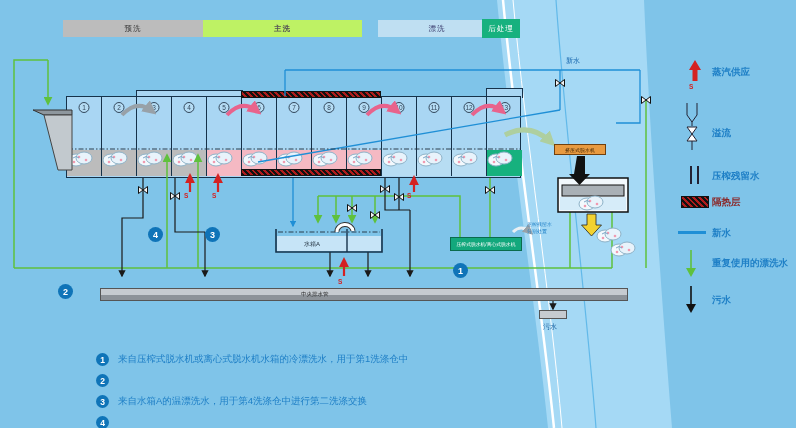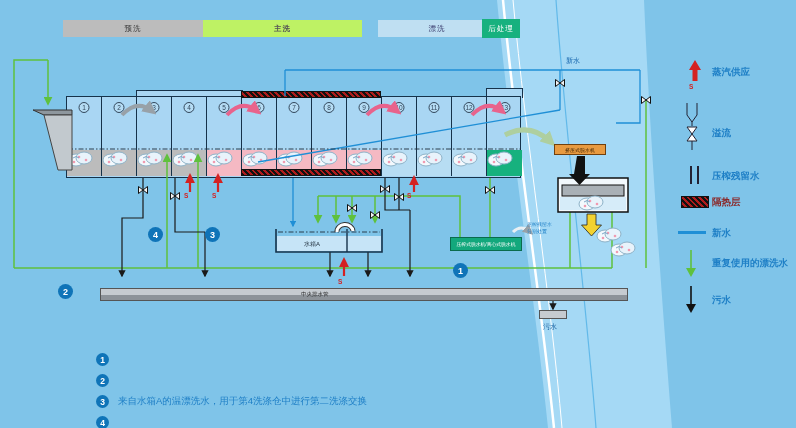--- a/index.html
+++ b/index.html
@@ -436,20 +436,21 @@
   <div class="checker"></div>
   <div class="lgl dark" style="left:712px;top:196px;">隔热层</div>
   <div class="bline"></div>
   <div class="lgl" style="left:712px;top:227px;">新水</div>
   <div class="lgl" style="left:712px;top:257px;">重复使用的漂洗水</div>
   <div class="lgl" style="left:712px;top:294px;">污水</div>
 
   <div id="notes">
     <div class="note">
       <span class="ncirc">1</span>
+      <span class="ntext">来自压榨式脱水机或离心式脱水机水箱的冷漂洗水，用于第1洗涤仓中</span>
     </div>
     <div class="note">
       <span class="ncirc">2</span>
     </div>
     <div class="note">
       <span class="ncirc">3</span>
       <span class="ntext">来自水箱A的温漂洗水，用于第4洗涤仓中进行第二洗涤交换</span>
     </div>
     <div class="note">
       <span class="ncirc">4</span>

